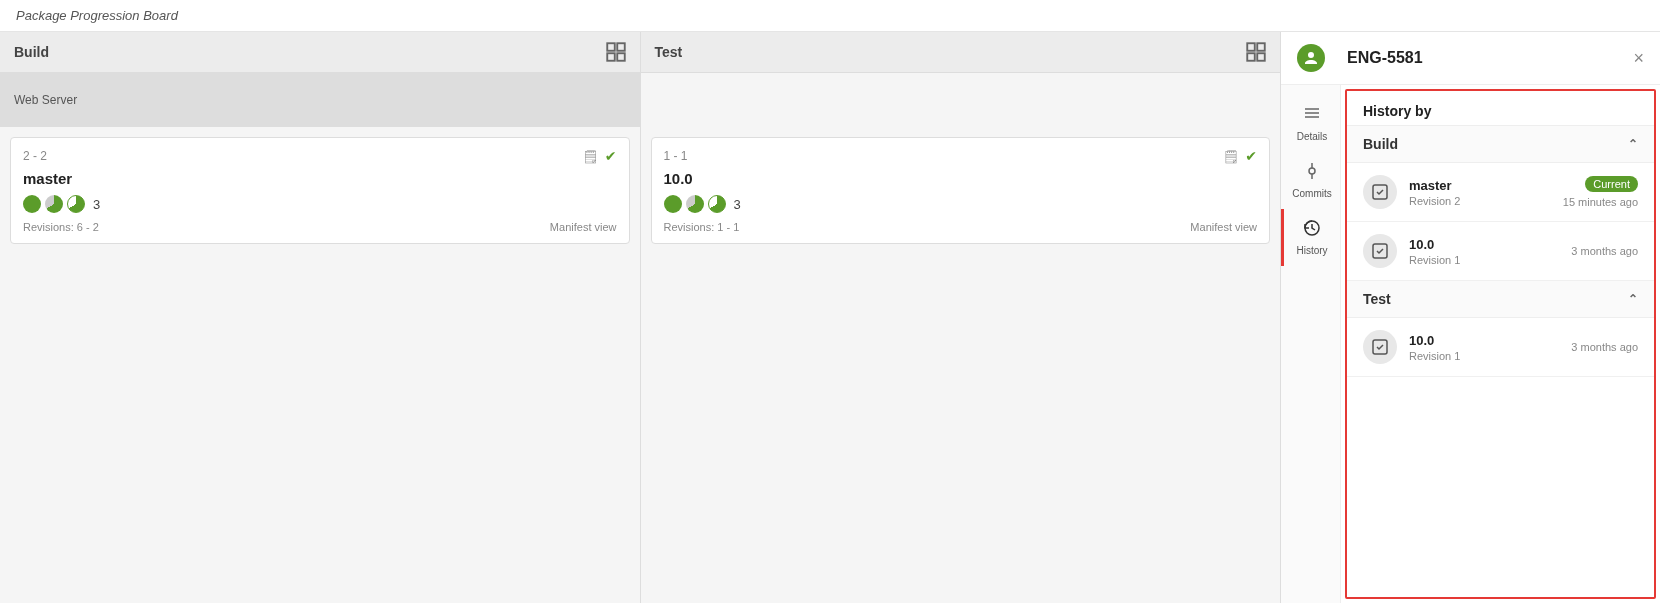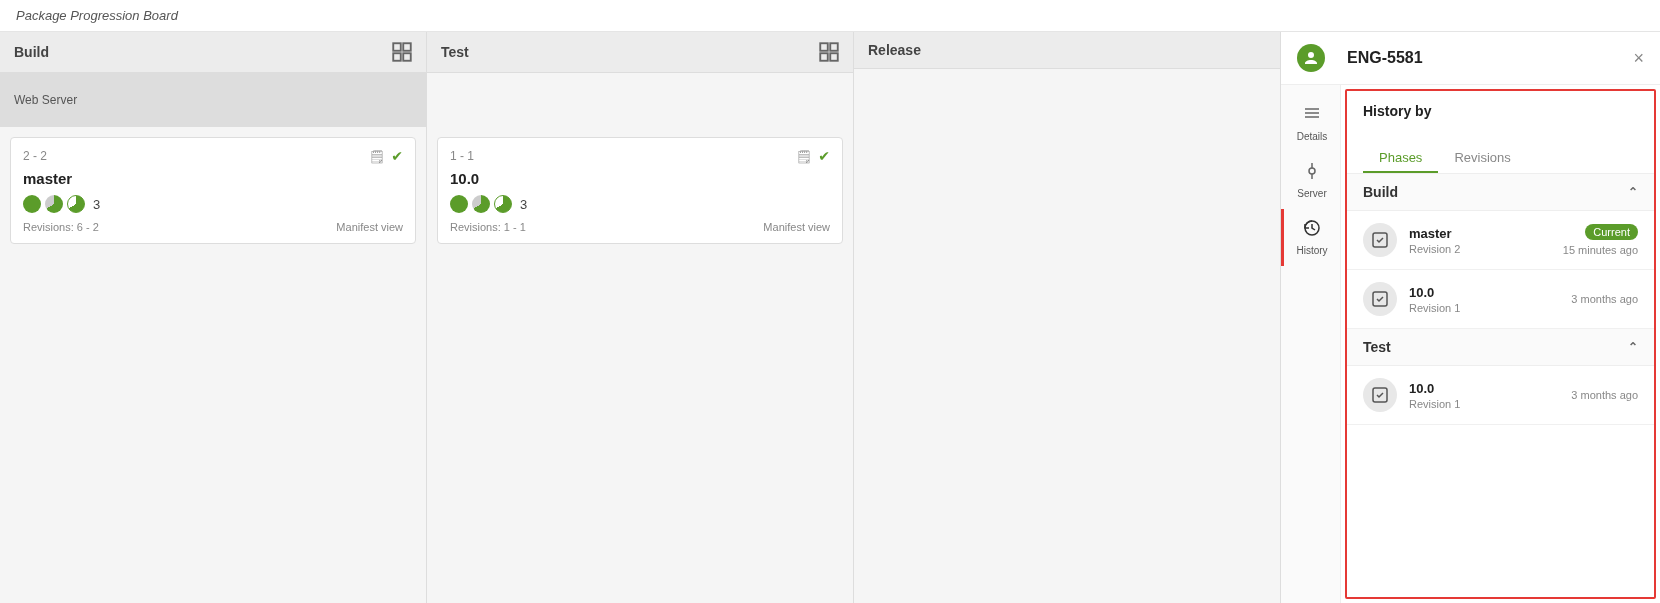--- a/index.html
+++ b/index.html
@@ -52,21 +52,21 @@
 
     .sidebar-nav { display: flex; flex-direction: column; align-items: center; padding: 10px 0; border-right: 1px solid #eee; width: 60px; background: #fafafa; }
     .nav-item { display: flex; flex-direction: column; align-items: center; padding: 10px 0; cursor: pointer; color: #555; font-size: 10px; gap: 3px; width: 100%; }
     .nav-icon { font-size: 18px; }
 
     .sidebar-content { display: flex; flex: 1; overflow: hidden; }
 
     .history-panel { flex: 1; display: flex; flex-direction: column; overflow: hidden; border: 2px solid #e53935; margin: 4px; border-radius: 2px; }
 
     .history-tabs { padding: 12px 16px 0; border-bottom: 1px solid #eee; }
-    .history-by-label { font-size: 14px; font-weight: 600; color: #222; margin-bottom: 25px; }
+    .history-by-label { font-size: 14px; font-weight: 600; color: #222; margin-bottom: 6px; }
     .tabs-row { display: flex; gap: 0; }
     .tab { padding: 6px 16px; font-size: 13px; cursor: pointer; color: #888; border-bottom: 2px solid transparent; }
     .tab.active { color: #5b9c2a; border-bottom: 2px solid #5b9c2a; }
 
     .history-body { flex: 1; overflow-y: auto; }
 
     .phase-section { }
     .phase-header { display: flex; align-items: center; justify-content: space-between; padding: 10px 16px; font-size: 14px; font-weight: 600; color: #333; background: #fafafa; border-bottom: 1px solid #eee; }
     .phase-toggle { color: #666; font-size: 12px; }
 
@@ -161,27 +161,20 @@
                 <span class="status-count">3</span>
               </div>
               <div class="card-footer">
                 <span>Revisions: 1 - 1</span>
                 <a class="manifest-link">Manifest view</a>
               </div>
             </div>
           </div>
         </div>
 
-        <div class="column">
-          <div class="column-header">
-            <span>Release</span>
-          </div>
-          <div class="group-label" style="background:#f5f5f5;">&nbsp;</div>
-          <div class="column-body"></div>
-        </div>
 
       </div>
     </div>
 
     <div class="sidebar">
       <div class="sidebar-header">
         <div class="sidebar-title-area">
           <div class="sidebar-avatar">
             <svg width="16" height="16" viewBox="0 0 16 16" fill="white">
                 <path d="M8 2a3 3 0 100 6 3 3 0 000-6zm0 8c-3.3 0-6 1.5-6 3v1h12v-1c0-1.5-2.7-3-6-3z"></path>
@@ -206,42 +199,38 @@
             <span>Details</span>
           </div>
           <div class="nav-item nav-left-border">
             <span class="nav-icon">
               <svg width="18" height="18" viewBox="0 0 18 18" fill="none" stroke="#666" stroke-width="1.5">
                   <circle cx="9" cy="9" r="3"></circle>
                   <line x1="9" y1="1" x2="9" y2="6"></line>
                   <line x1="9" y1="12" x2="9" y2="17"></line>
                 </svg>
             </span>
-            <span>Server</span>
+            <span>Commits</span>
           </div>
           <div class="nav-item nav-left-border active-nav" style="border-left:3px solid #e53935;">
             <span class="nav-icon">
               <svg width="18" height="18" viewBox="0 0 18 18" fill="none" stroke="#333" stroke-width="1.5">
                   <circle cx="9" cy="9" r="7"></circle>
                   <polyline points="9,5 9,9 12,11"></polyline>
                   <path d="M2,9 A7,7 0 0,1 9,2" stroke="#333" stroke-width="1.5"></path>
                   <polyline points="2,5 2,9 6,9" fill="none" stroke="#333" stroke-width="1.5"></polyline>
                 </svg>
             </span>
             <span>History</span>
           </div>
         </div>
 
         <div class="history-panel">
           <div class="history-tabs">
             <div class="history-by-label">History by</div>
-            <div class="tabs-row">
-              <div class="tab active">Phases</div>
-              <div class="tab">Revisions</div>
-            </div>
           </div>
 
           <div class="history-body">
 
             <div class="phase-section">
               <div class="phase-header">
                 <span>Build</span>
                 <span class="phase-toggle">⌃</span>
               </div>
 

